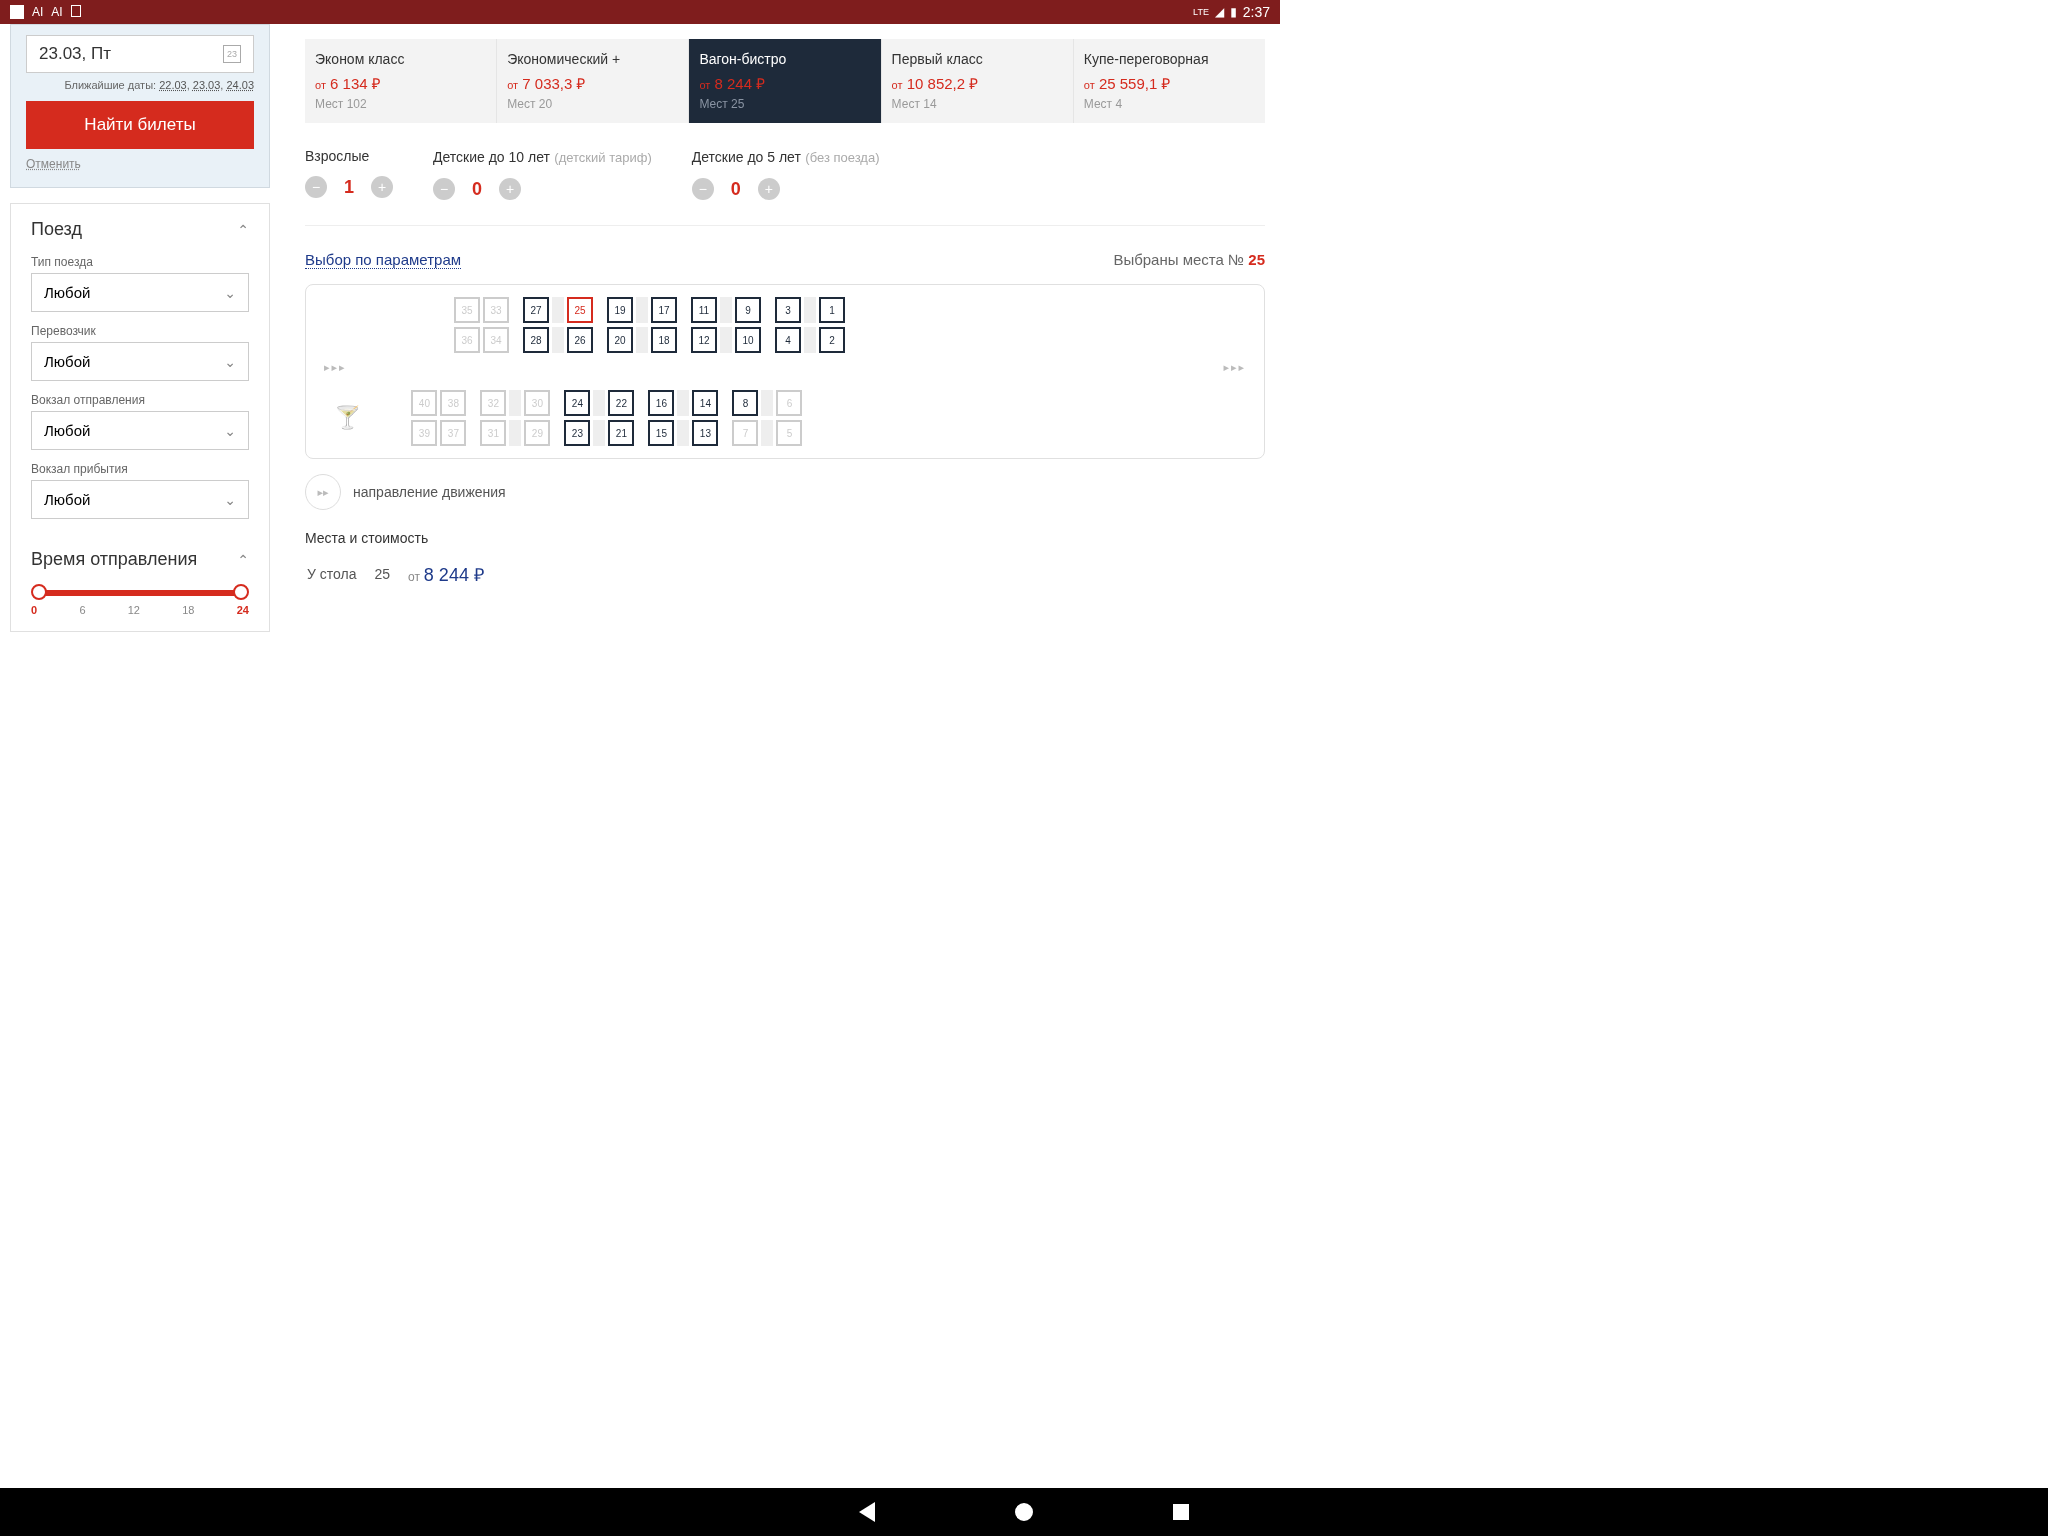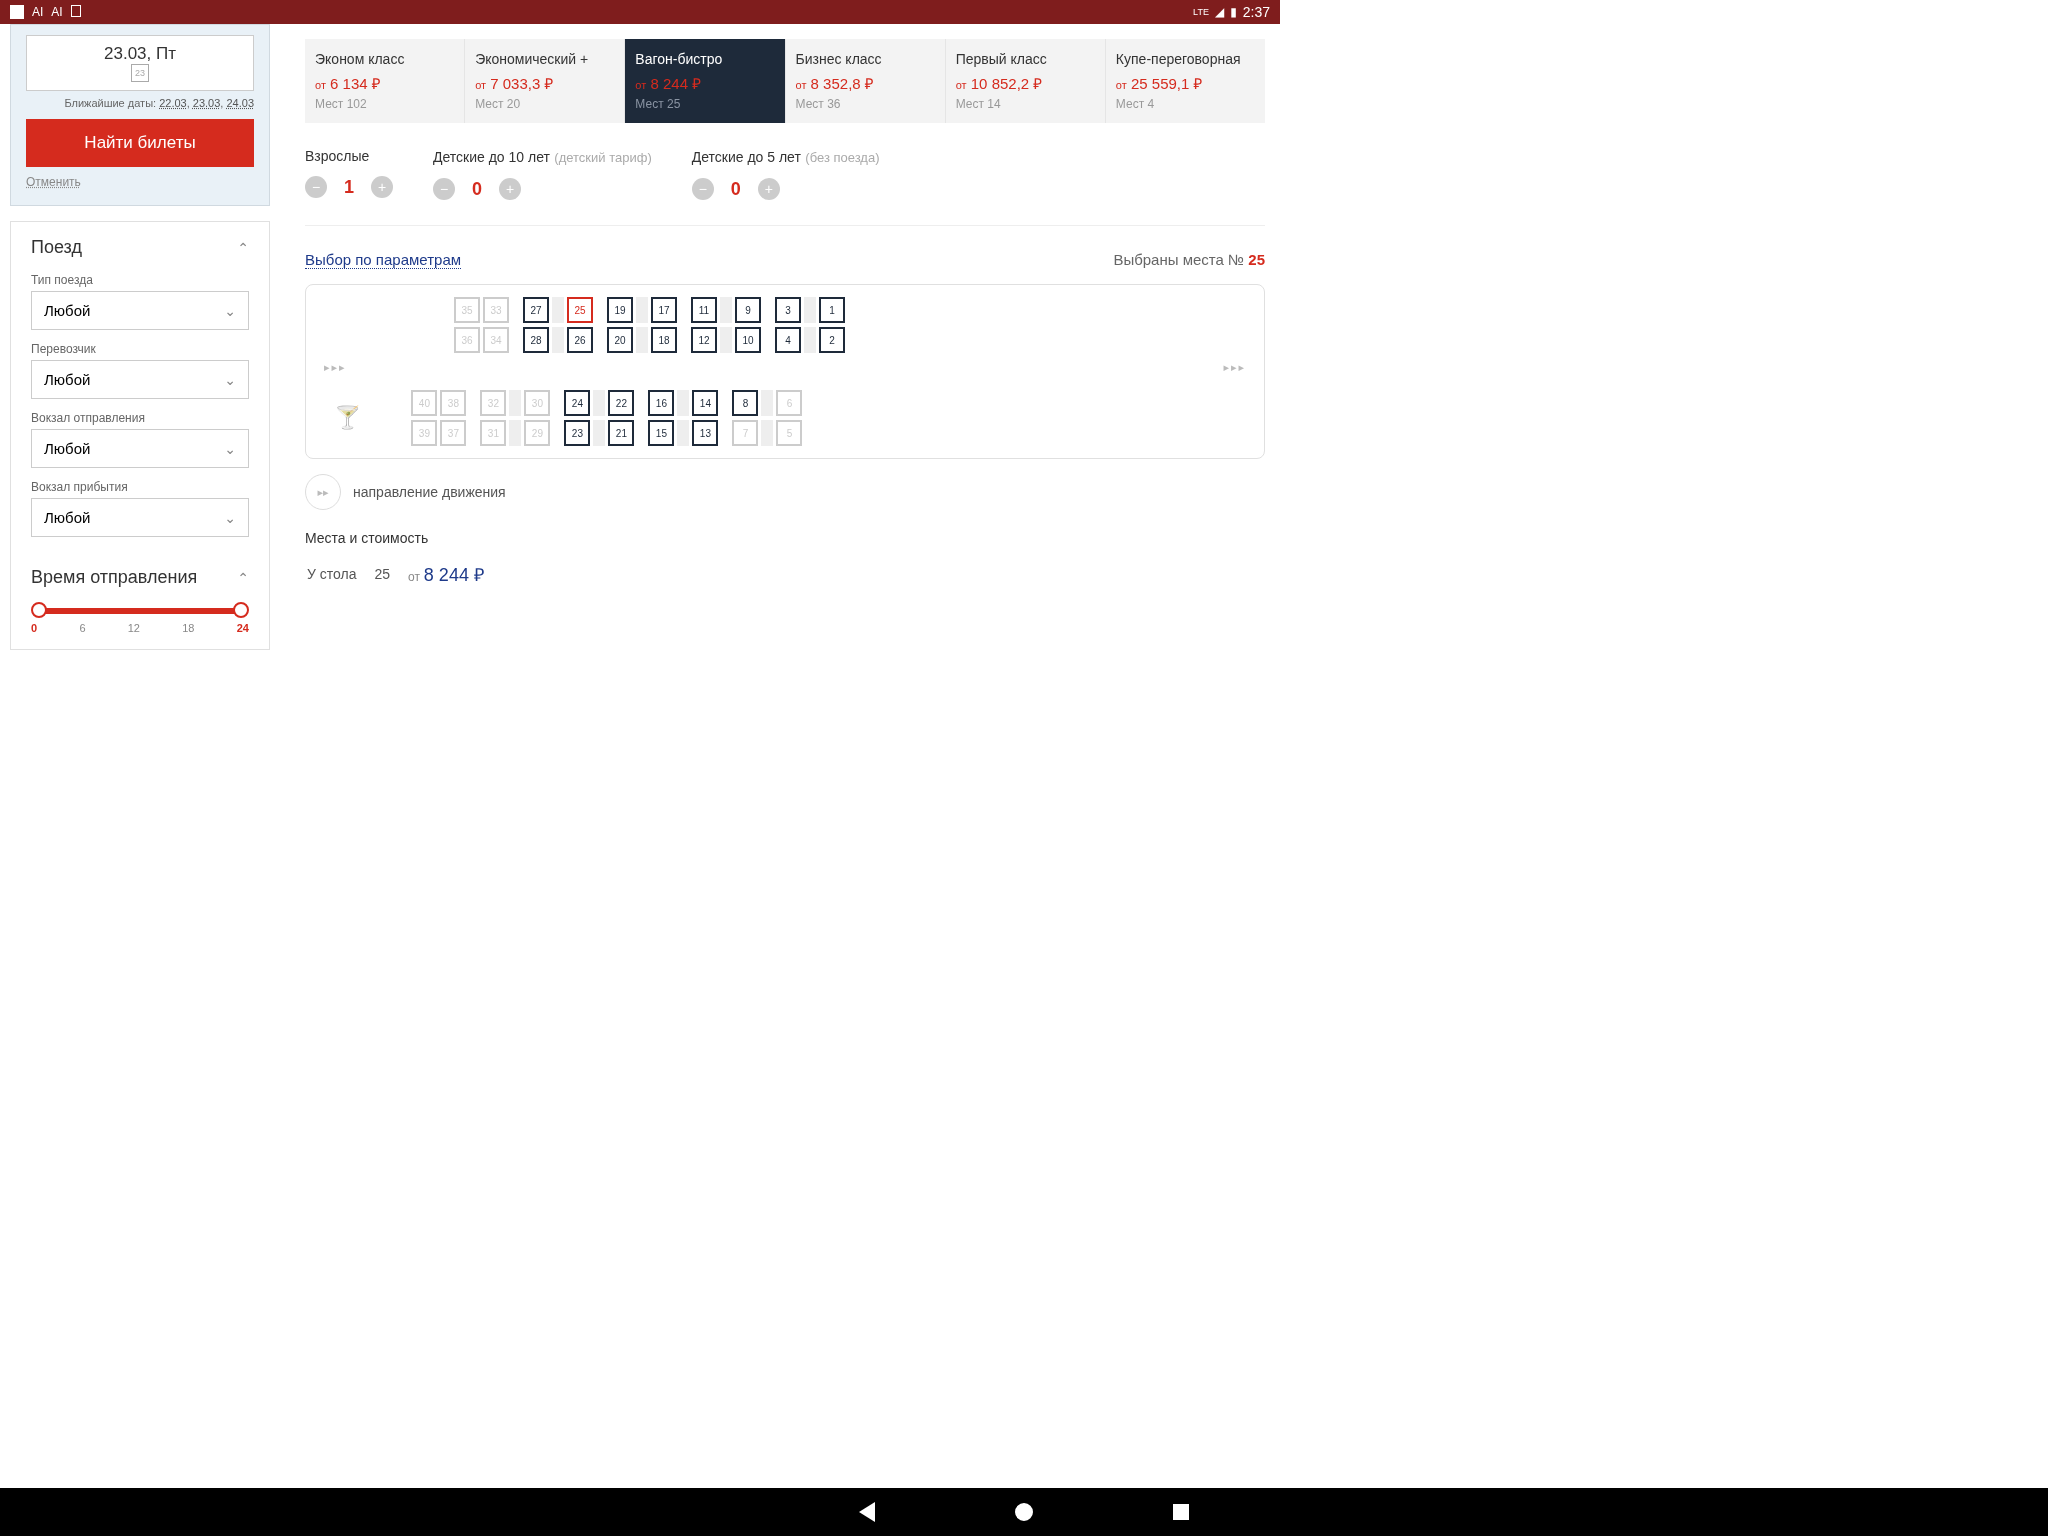--- a/index.html
+++ b/index.html
@@ -9,21 +9,21 @@
 .status-left { display: flex; gap: 8px; }
 .status-right { display: flex; gap: 6px; align-items: center; }
 .status-icon { display: inline-block; width: 14px; height: 14px; background: #fff; }
 .status-icon.sim { border: 1px solid #fff; background: transparent; width: 10px; height: 12px; }
 
 .main-content { display: flex; height: 870px; overflow: hidden; }
 
 
 .sidebar { width: 280px; padding: 0; }
 .search-box { background: #e9f1f7; border: 1px solid #d0d9e0; padding: 10px 15px 15px; margin: 0 10px 15px; }
-.date-input { background: #fff; border: 1px solid #ccc; padding: 8px 12px; display: flex; justify-content: space-between; align-items: center; font-size: 17px; color: #333; flex-direction: column; }
+.date-input { background: #fff; border: 1px solid #ccc; padding: 8px 12px; display: flex; justify-content: space-between; align-items: center; font-size: 17px; color: #333; }
 .cal-icon { width: 18px; height: 18px; border: 1px solid #aaa; display:inline-flex;align-items:center;justify-content:center;font-size:9px;color:#aaa; }
 .nearest-dates { text-align: right; font-size: 11px; color: #666; margin-top: 6px; }
 .nearest-dates a { color: #555; text-decoration: underline dotted; }
 .find-btn { background: #d52b1e; color: #fff; border: none; width: 100%; padding: 14px; font-size: 17px; margin-top: 10px; cursor: pointer; }
 .cancel-link { color: #888; font-size: 12px; text-decoration: underline dotted; display: inline-block; margin-top: 8px; }
 
 .filter-panel { border: 1px solid #e0e0e0; margin: 0 10px; padding: 15px 20px; }
 .filter-section-title { font-size: 18px; color: #333; display: flex; justify-content: space-between; align-items: center; margin-bottom: 15px; cursor: pointer; }
 .chevron { font-size: 14px; color: #888; }
 .filter-label { font-size: 12px; color: #666; margin-top: 12px; margin-bottom: 4px; }
@@ -197,25 +197,20 @@
           <div class="name">Экономический +</div>
     <div class="price"><span class="ot">от</span> 7 033,3 <span class="rub">₽</span></div>
     <div class="seats">Мест 20</div>
         </div>
         <div class="class-tab active">
           <div class="name">Вагон-бистро</div>
     <div class="price"><span class="ot">от</span> 8 244 <span class="rub">₽</span></div>
     <div class="seats">Мест 25</div>
         </div>
         <div class="class-tab">
-          <div class="name">Бизнес класс</div>
-    <div class="price"><span class="ot">от</span> 8 352,8 <span class="rub">₽</span></div>
-    <div class="seats">Мест 36</div>
-        </div>
-        <div class="class-tab">
           <div class="name">Первый класс</div>
     <div class="price"><span class="ot">от</span> 10 852,2 <span class="rub">₽</span></div>
     <div class="seats">Мест 14</div>
         </div>
         <div class="class-tab">
           <div class="name">Купе-переговорная</div>
     <div class="price"><span class="ot">от</span> 25 559,1 <span class="rub">₽</span></div>
     <div class="seats">Мест 4</div>
         </div>
       </div>

